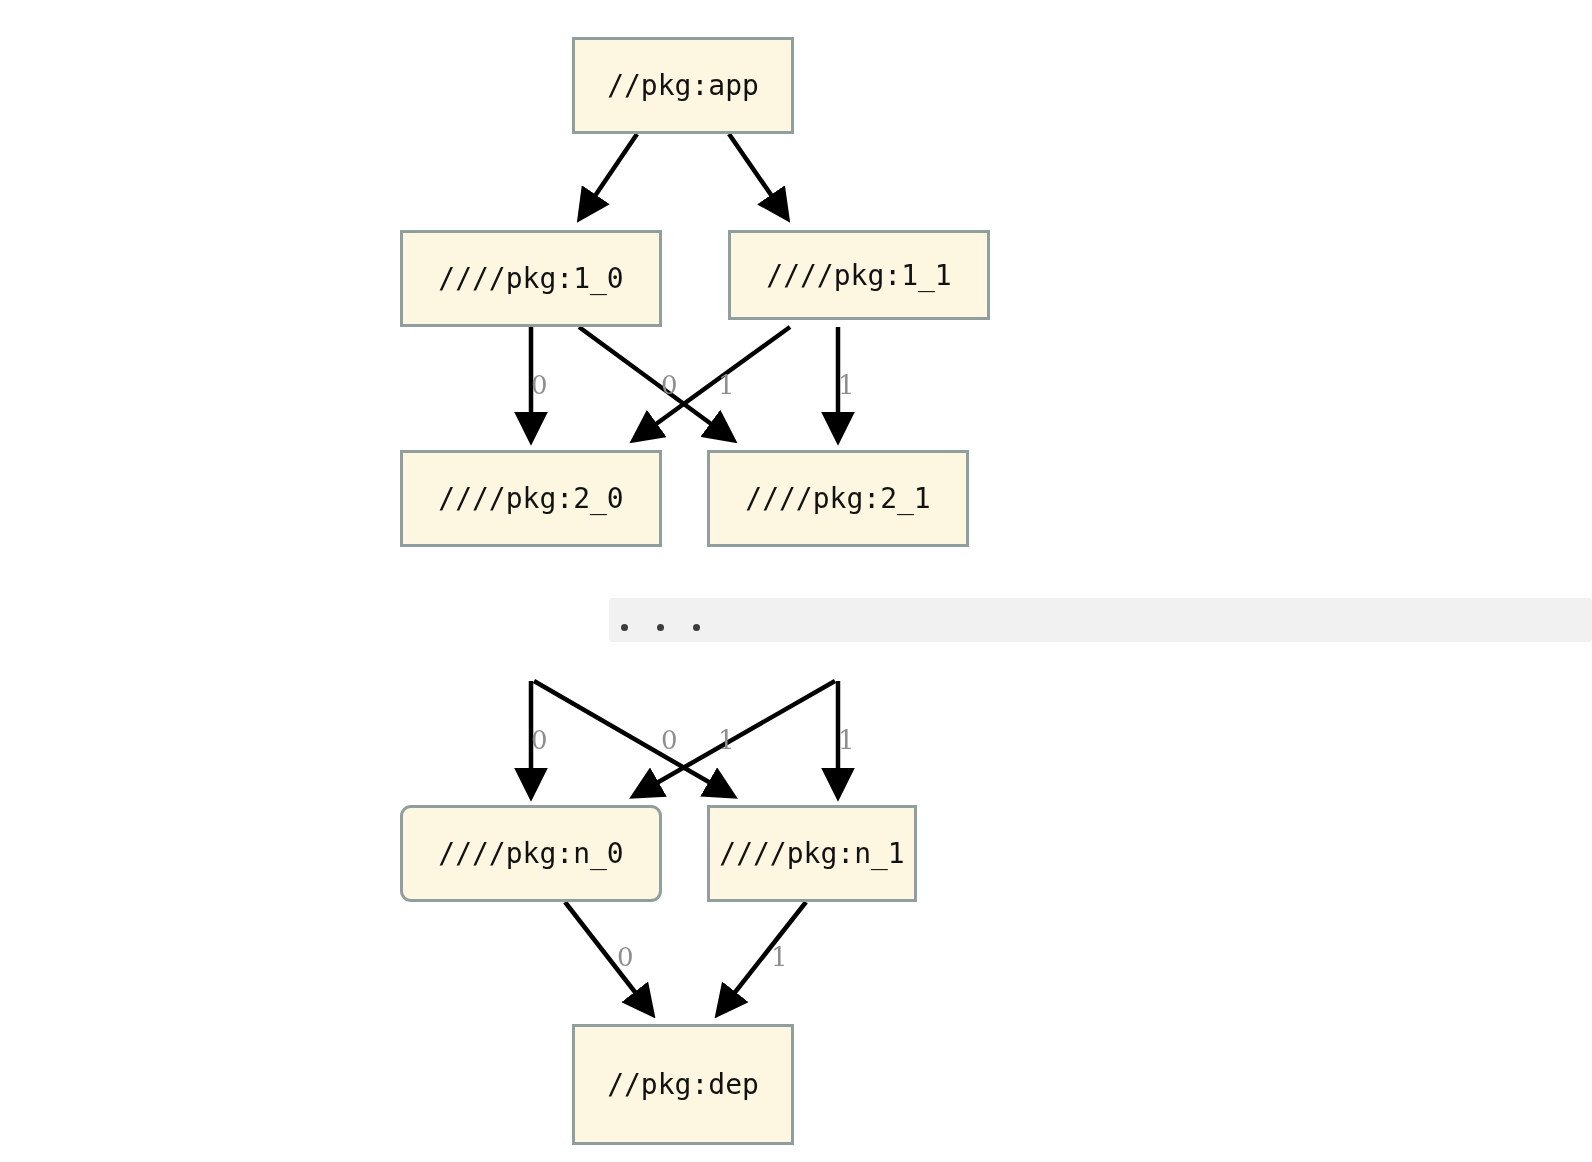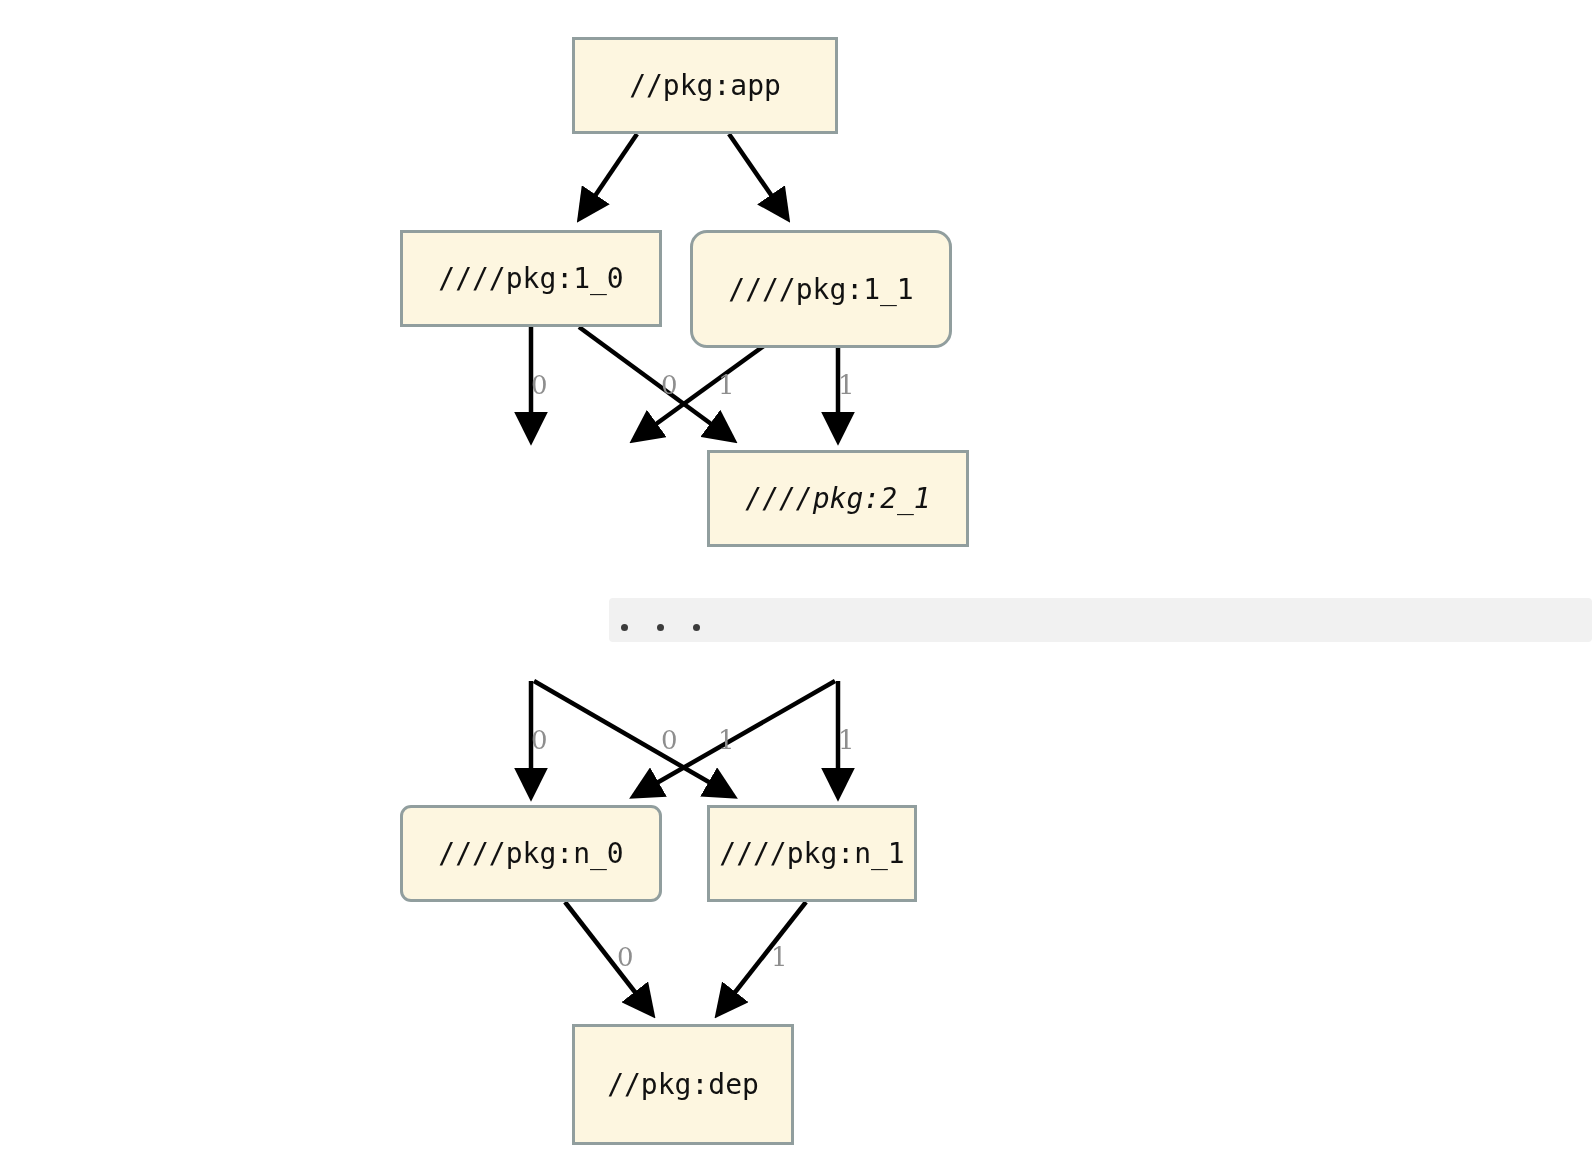--- a/index.html
+++ b/index.html
@@ -96,34 +96,37 @@
     <line x1="531" y1="681" x2="531" y2="796" stroke="#000000" stroke-width="4.5" marker-end="url(#arrow)"></line>
     <line x1="534" y1="681" x2="733" y2="796" stroke="#000000" stroke-width="4.5" marker-end="url(#arrow)"></line>
     <line x1="835" y1="681" x2="634" y2="796" stroke="#000000" stroke-width="4.5" marker-end="url(#arrow)"></line>
     <line x1="838" y1="681" x2="838" y2="796" stroke="#000000" stroke-width="4.5" marker-end="url(#arrow)"></line>
 
     <line x1="565" y1="902" x2="652" y2="1014" stroke="#000000" stroke-width="4.5" marker-end="url(#arrow)"></line>
 
     <line x1="806" y1="902" x2="718" y2="1014" stroke="#000000" stroke-width="4.5" marker-end="url(#arrow)"></line>
   </svg>
 
-  <div class="node-box" style="left:572px; top:37px; width:266px; height:97px;">
+  <div class="node-box" style="left:572px; top:37px; width:222px; height:97px;">
     <span class="node-label">//pkg:app</span>
   </div>
 
   <div class="node-box" style="left:400px; top:230px; width:262px; height:97px;justify-content:center;">
     <span class="node-label">////pkg:1_0</span>
   </div>
 
-  <div class="node-box" style="left:690px; top:230px; width:262px; height:118px;border-radius:17px;">
+  <div class="node-box" style="left:728px; top:230px; width:262px; height:90px;">
     <span class="node-label">////pkg:1_1</span>
   </div>
 
+  <div class="node-box" style="left:400px; top:450px; width:262px; height:97px;">
+    <span class="node-label">////pkg:2_0</span>
+  </div>
 
-  <div class="node-box" style="left:707px; top:450px; width:262px; height:97px;font-style:italic;">
+  <div class="node-box" style="left:707px; top:450px; width:262px; height:97px;">
     <span class="node-label">////pkg:2_1</span>
   </div>
 
   <div class="node-box" style="left:400px; top:805px; width:262px; height:97px;border-radius:11px;">
     <span class="node-label">////pkg:n_0</span>
   </div>
 
   <div class="node-box" style="left:707px; top:805px; width:210px; height:97px;">
     <span class="node-label">////pkg:n_1</span>
   </div>

